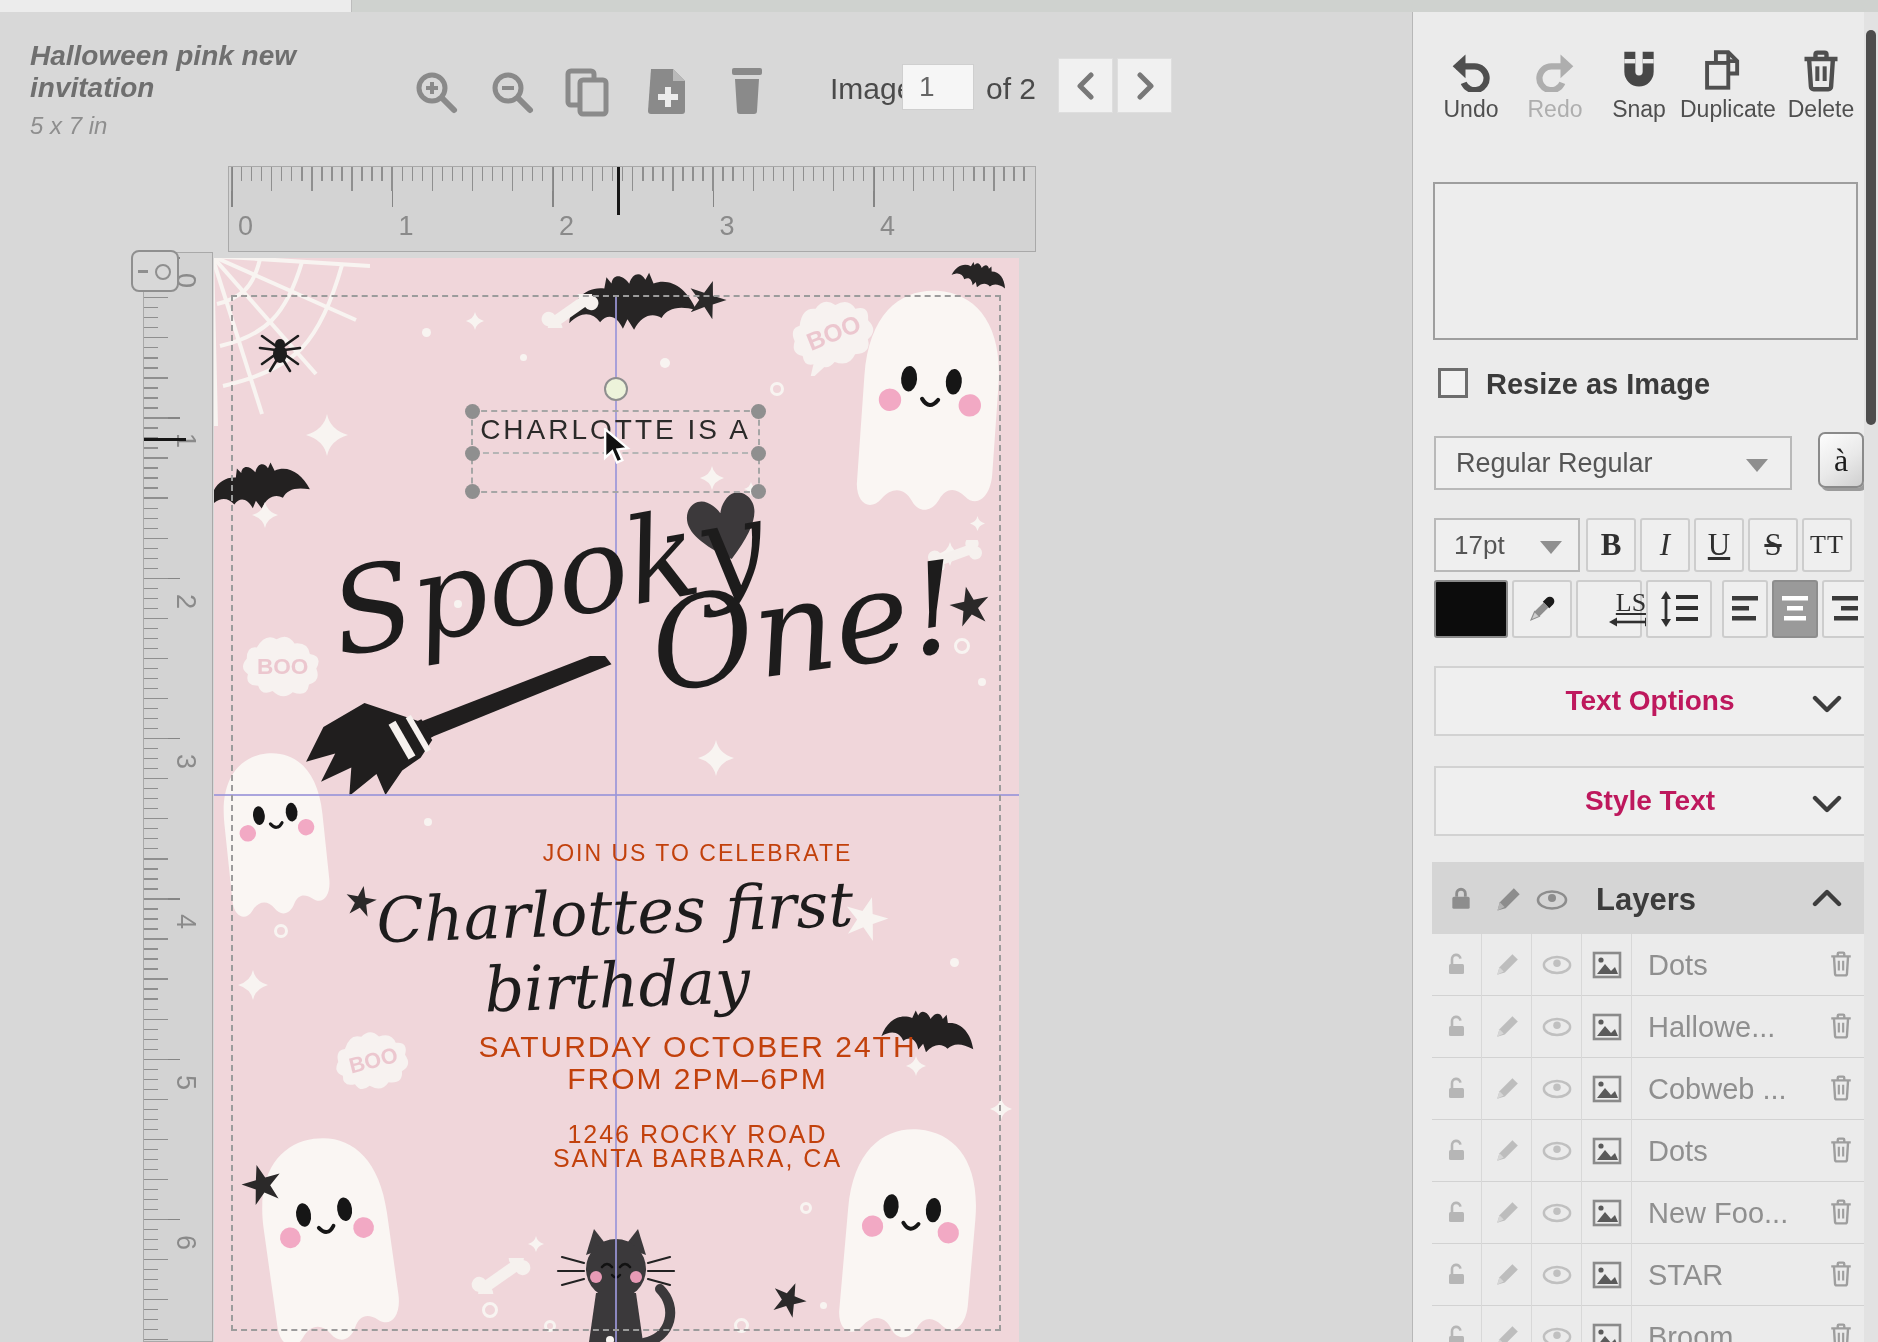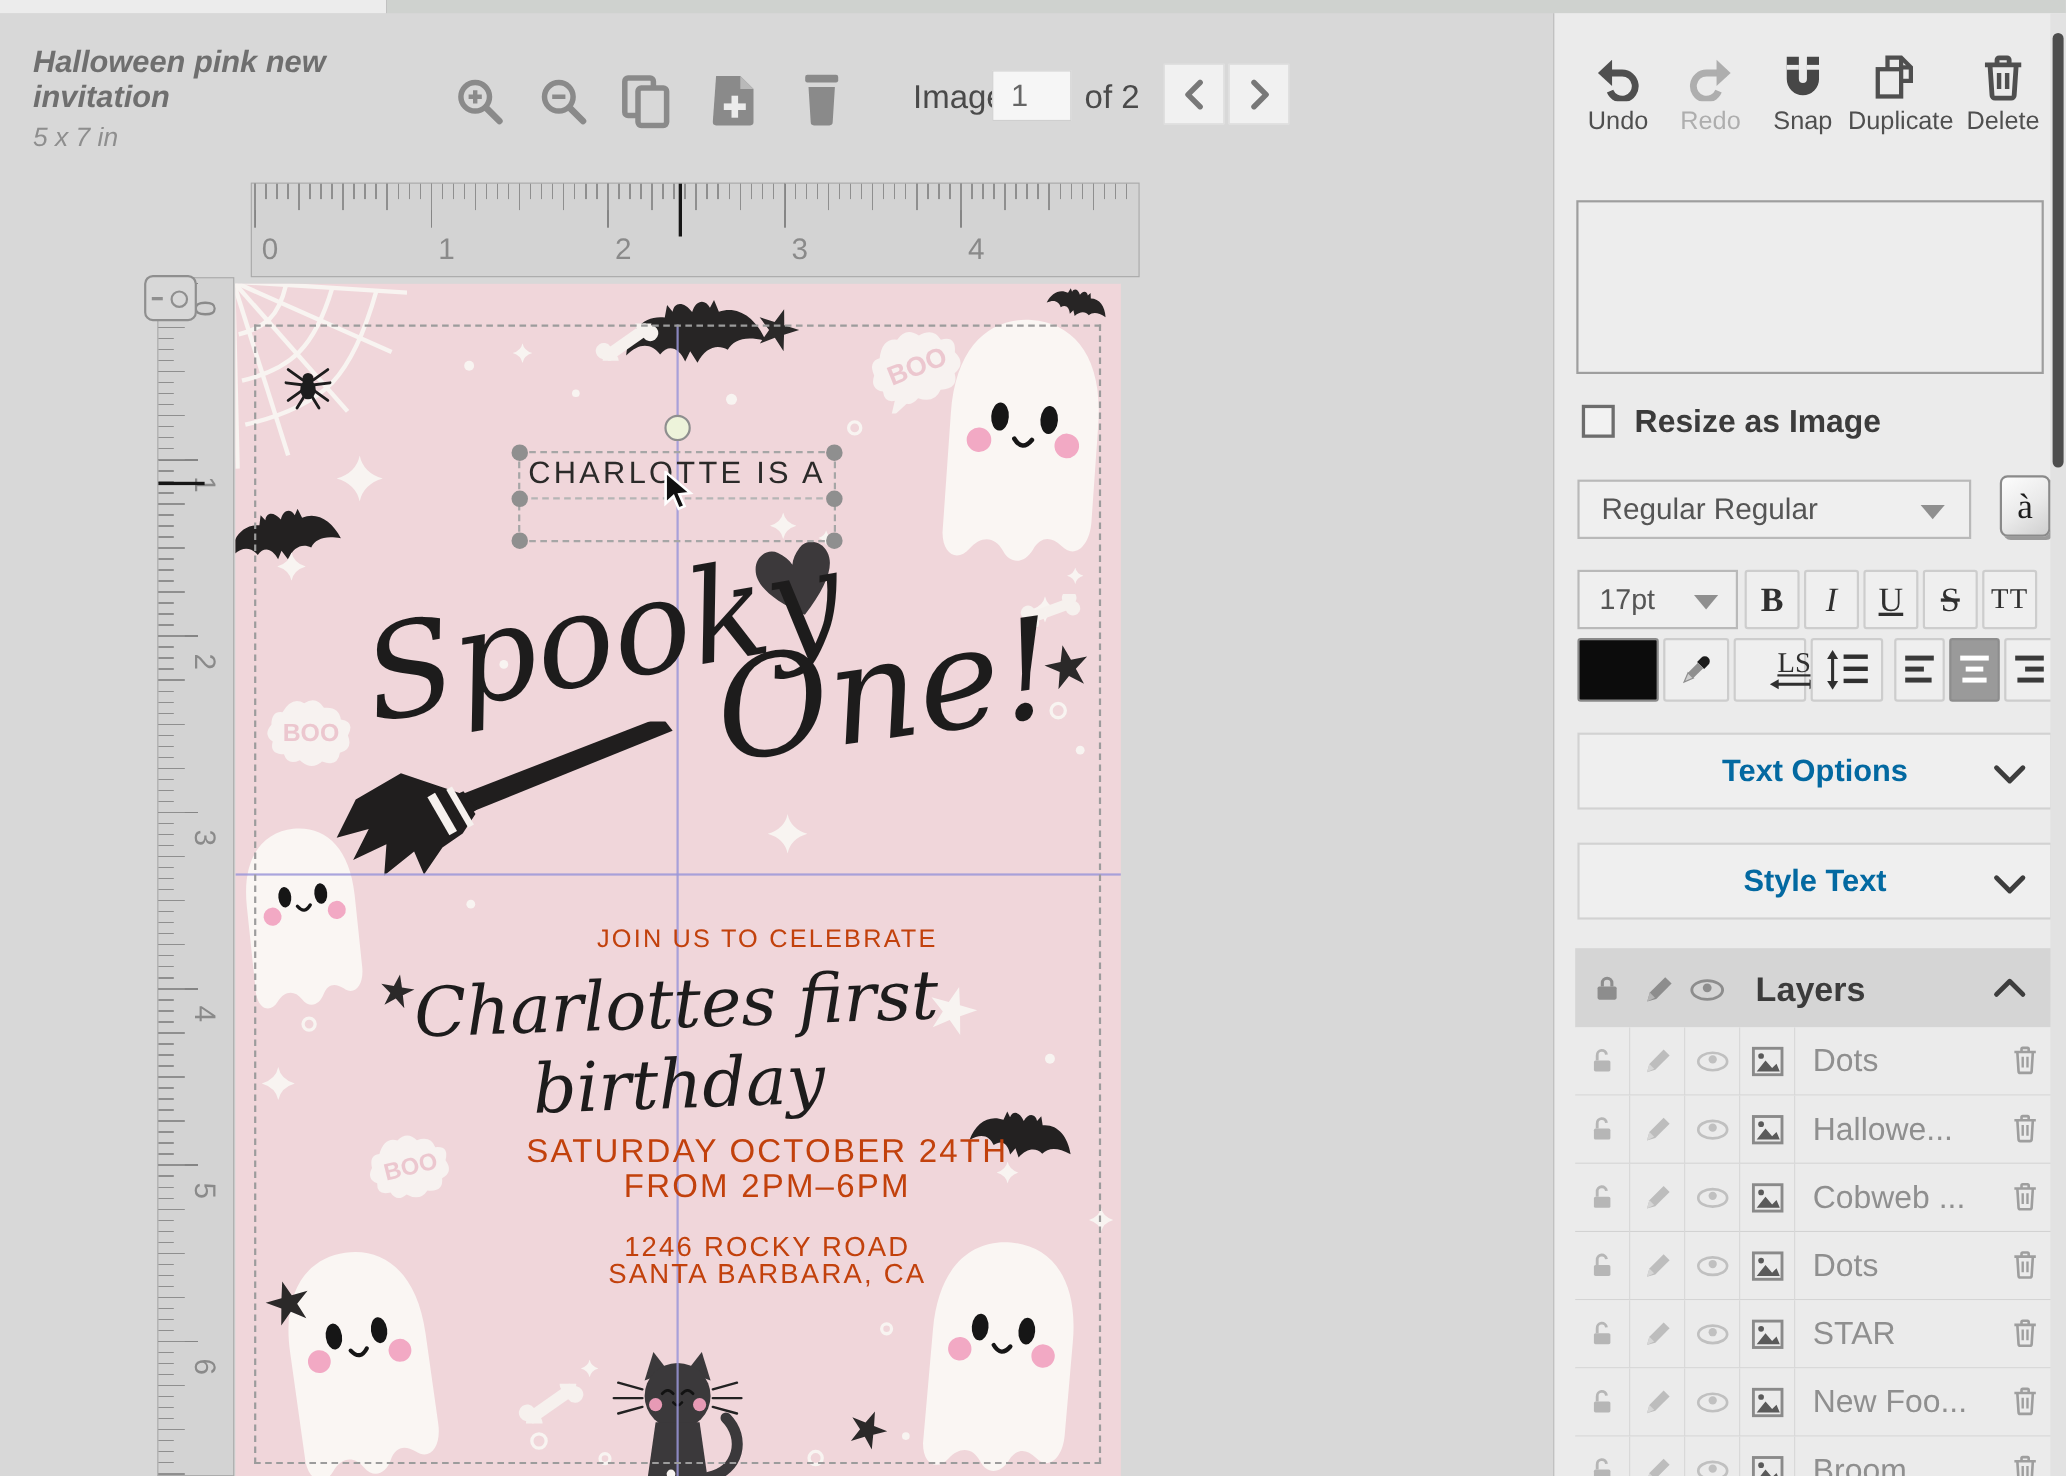--- a/index.html
+++ b/index.html
@@ -73,21 +73,21 @@
   .chev-tri { width:0; height:0; border-left:11px solid transparent; border-right:11px solid transparent; border-top:13px solid #8f8f8f; }
   .key-btn { left:1818px; top:432px; width:46px; height:56px; border:2px solid #8a8a8a; border-radius:7px;
     background:linear-gradient(145deg,#fdfdfd 0%,#e9e9e9 55%,#cfcfcf 100%); box-shadow:3px 3px 0 #9b9b9b;
     display:flex; align-items:center; justify-content:center; font-family:"Liberation Serif",serif; font-size:32px; color:#1c1c1c; cursor:pointer; }
   .fmt-btn { position:absolute; top:518px; width:50px; height:54px; background:#efefef; border:2px solid #cdcdcd; border-radius:3px;
     display:flex; align-items:center; justify-content:center; font-family:"Liberation Serif",serif; font-size:31px; color:#2f2f2f; cursor:pointer; }
   .tool-btn { position:absolute; top:580px; height:58px; background:#efefef; border:2px solid #cdcdcd; border-radius:3px;
     display:flex; align-items:center; justify-content:center; cursor:pointer; }
   .section-bar { left:1434px; width:432px; height:70px; background:#efefef; border:2px solid #d2d2d2;
     display:flex; align-items:center; justify-content:center; cursor:pointer; }
-  .section-bar .s-lbl { font-size:28px; font-weight:bold; color:#0369a1; }
+  .section-bar .s-lbl { font-size:28px; font-weight:bold; color:#be185d; }
   .layers-header { left:1432px; top:862px; width:436px; height:72px; background:#d5d5d5; cursor:pointer; }
   .layers-header .s-lbl { position:absolute; left:164px; top:20px; font-size:31px; font-weight:600; color:#3c3c3c; }
   .layers-list { left:1432px; top:934px; width:436px; }
   .layer-row { position:relative; height:62px; background:#ebebeb; border-bottom:1px solid #d2d2d2; }
   .layer-cell { position:absolute; top:0; height:62px; border-right:1px solid #d8d8d8; display:flex; align-items:center; justify-content:center; cursor:pointer; }
   .layer-name { position:absolute; left:216px; top:15px; font-size:29px; color:#8f8f8f; white-space:nowrap; }
   .row-trash { position:absolute; right:14px; top:14px; cursor:pointer; }
   .scroll-track { left:1864px; top:12px; width:14px; height:1330px; background:#e2e2e2; }
   .scroll-thumb { left:1866px; top:30px; width:10px; height:395px; background:#4d4d4d; border-radius:5px; }
 
@@ -772,20 +772,56 @@
         <circle cx="16" cy="9" r="4" fill="#c0c0c0"></circle>
       </svg>
     </div>
     <div class="layer-cell" style="left:150px;width:50px;">
       <svg width="30" height="28" viewBox="0 0 30 28">
         <rect x="2" y="2" width="26" height="24" fill="none" stroke="#8a8a8a" stroke-width="2.6"></rect>
         <circle cx="9" cy="9" r="2.6" fill="#5a5a5a"></circle>
         <path d="M5,23 L13,13 L19,20 L23,16 L26,23 Z" fill="#5a5a5a"></path>
       </svg>
     </div>
+    <div class="layer-name">New Foo...</div>
+    <div class="row-trash">
+      <svg width="26" height="32" viewBox="0 0 24 26">
+        <path d="M3,6 h18 M9,6 V3.5 a1,1 0 0 1 1,-1 h4 a1,1 0 0 1 1,1 V6 M5.5,6 l1,16 a1.5,1.5 0 0 0 1.5,1.5 h8 a1.5,1.5 0 0 0 1.5,-1.5 l1,-16" fill="none" stroke="#9e9e9e" stroke-width="2.2"></path>
+        <line x1="10" y1="10" x2="10" y2="19" stroke="#9e9e9e" stroke-width="2"></line>
+        <line x1="14" y1="10" x2="14" y2="19" stroke="#9e9e9e" stroke-width="2"></line>
+      </svg>
+    </div>
+  </div>
+
+  <div class="layer-row">
+    <div class="layer-cell" style="left:0;width:50px;">
+      <svg width="24" height="28" viewBox="0 0 24 24">
+        <rect x="4" y="11" width="15" height="10" rx="1.5" fill="#b6b6b6"></rect>
+        <path d="M7,11 V6.5 a4.2,4.2 0 0 1 8.4,-0.8" fill="none" stroke="#b6b6b6" stroke-width="2.6"></path>
+      </svg>
+    </div>
+    <div class="layer-cell" style="left:50px;width:50px;">
+      <svg width="26" height="26" viewBox="0 0 24 24">
+        <path d="M3,21 l2,-7 L17,2 l5,5 L10,19 Z" fill="#bdbdbd"></path>
+          <path d="M3,21 l2,-7 4,4 Z" fill="#d6d6d6"></path>
+      </svg>
+    </div>
+    <div class="layer-cell" style="left:100px;width:50px;">
+      <svg width="30" height="22" viewBox="0 0 32 22">
+        <ellipse cx="16" cy="11" rx="14" ry="8.5" fill="none" stroke="#c0c0c0" stroke-width="2.6"></ellipse>
+        <circle cx="16" cy="9" r="4" fill="#c0c0c0"></circle>
+      </svg>
+    </div>
+    <div class="layer-cell" style="left:150px;width:50px;">
+      <svg width="30" height="28" viewBox="0 0 30 28">
+        <rect x="2" y="2" width="26" height="24" fill="none" stroke="#8a8a8a" stroke-width="2.6"></rect>
+        <circle cx="9" cy="9" r="2.6" fill="#5a5a5a"></circle>
+        <path d="M5,23 L13,13 L19,20 L23,16 L26,23 Z" fill="#5a5a5a"></path>
+      </svg>
+    </div>
     <div class="layer-name">STAR</div>
     <div class="row-trash">
       <svg width="26" height="32" viewBox="0 0 24 26">
         <path d="M3,6 h18 M9,6 V3.5 a1,1 0 0 1 1,-1 h4 a1,1 0 0 1 1,1 V6 M5.5,6 l1,16 a1.5,1.5 0 0 0 1.5,1.5 h8 a1.5,1.5 0 0 0 1.5,-1.5 l1,-16" fill="none" stroke="#9e9e9e" stroke-width="2.2"></path>
         <line x1="10" y1="10" x2="10" y2="19" stroke="#9e9e9e" stroke-width="2"></line>
         <line x1="14" y1="10" x2="14" y2="19" stroke="#9e9e9e" stroke-width="2"></line>
       </svg>
     </div>
   </div>
 
@@ -808,56 +844,20 @@
         <circle cx="16" cy="9" r="4" fill="#c0c0c0"></circle>
       </svg>
     </div>
     <div class="layer-cell" style="left:150px;width:50px;">
       <svg width="30" height="28" viewBox="0 0 30 28">
         <rect x="2" y="2" width="26" height="24" fill="none" stroke="#8a8a8a" stroke-width="2.6"></rect>
         <circle cx="9" cy="9" r="2.6" fill="#5a5a5a"></circle>
         <path d="M5,23 L13,13 L19,20 L23,16 L26,23 Z" fill="#5a5a5a"></path>
       </svg>
     </div>
-    <div class="layer-name">New Foo...</div>
-    <div class="row-trash">
-      <svg width="26" height="32" viewBox="0 0 24 26">
-        <path d="M3,6 h18 M9,6 V3.5 a1,1 0 0 1 1,-1 h4 a1,1 0 0 1 1,1 V6 M5.5,6 l1,16 a1.5,1.5 0 0 0 1.5,1.5 h8 a1.5,1.5 0 0 0 1.5,-1.5 l1,-16" fill="none" stroke="#9e9e9e" stroke-width="2.2"></path>
-        <line x1="10" y1="10" x2="10" y2="19" stroke="#9e9e9e" stroke-width="2"></line>
-        <line x1="14" y1="10" x2="14" y2="19" stroke="#9e9e9e" stroke-width="2"></line>
-      </svg>
-    </div>
-  </div>
-
-  <div class="layer-row">
-    <div class="layer-cell" style="left:0;width:50px;">
-      <svg width="24" height="28" viewBox="0 0 24 24">
-        <rect x="4" y="11" width="15" height="10" rx="1.5" fill="#b6b6b6"></rect>
-        <path d="M7,11 V6.5 a4.2,4.2 0 0 1 8.4,-0.8" fill="none" stroke="#b6b6b6" stroke-width="2.6"></path>
-      </svg>
-    </div>
-    <div class="layer-cell" style="left:50px;width:50px;">
-      <svg width="26" height="26" viewBox="0 0 24 24">
-        <path d="M3,21 l2,-7 L17,2 l5,5 L10,19 Z" fill="#bdbdbd"></path>
-          <path d="M3,21 l2,-7 4,4 Z" fill="#d6d6d6"></path>
-      </svg>
-    </div>
-    <div class="layer-cell" style="left:100px;width:50px;">
-      <svg width="30" height="22" viewBox="0 0 32 22">
-        <ellipse cx="16" cy="11" rx="14" ry="8.5" fill="none" stroke="#c0c0c0" stroke-width="2.6"></ellipse>
-        <circle cx="16" cy="9" r="4" fill="#c0c0c0"></circle>
-      </svg>
-    </div>
-    <div class="layer-cell" style="left:150px;width:50px;">
-      <svg width="30" height="28" viewBox="0 0 30 28">
-        <rect x="2" y="2" width="26" height="24" fill="none" stroke="#8a8a8a" stroke-width="2.6"></rect>
-        <circle cx="9" cy="9" r="2.6" fill="#5a5a5a"></circle>
-        <path d="M5,23 L13,13 L19,20 L23,16 L26,23 Z" fill="#5a5a5a"></path>
-      </svg>
-    </div>
     <div class="layer-name">Broom</div>
     <div class="row-trash">
       <svg width="26" height="32" viewBox="0 0 24 26">
         <path d="M3,6 h18 M9,6 V3.5 a1,1 0 0 1 1,-1 h4 a1,1 0 0 1 1,1 V6 M5.5,6 l1,16 a1.5,1.5 0 0 0 1.5,1.5 h8 a1.5,1.5 0 0 0 1.5,-1.5 l1,-16" fill="none" stroke="#9e9e9e" stroke-width="2.2"></path>
         <line x1="10" y1="10" x2="10" y2="19" stroke="#9e9e9e" stroke-width="2"></line>
         <line x1="14" y1="10" x2="14" y2="19" stroke="#9e9e9e" stroke-width="2"></line>
       </svg>
     </div>
   </div>
 </div>

